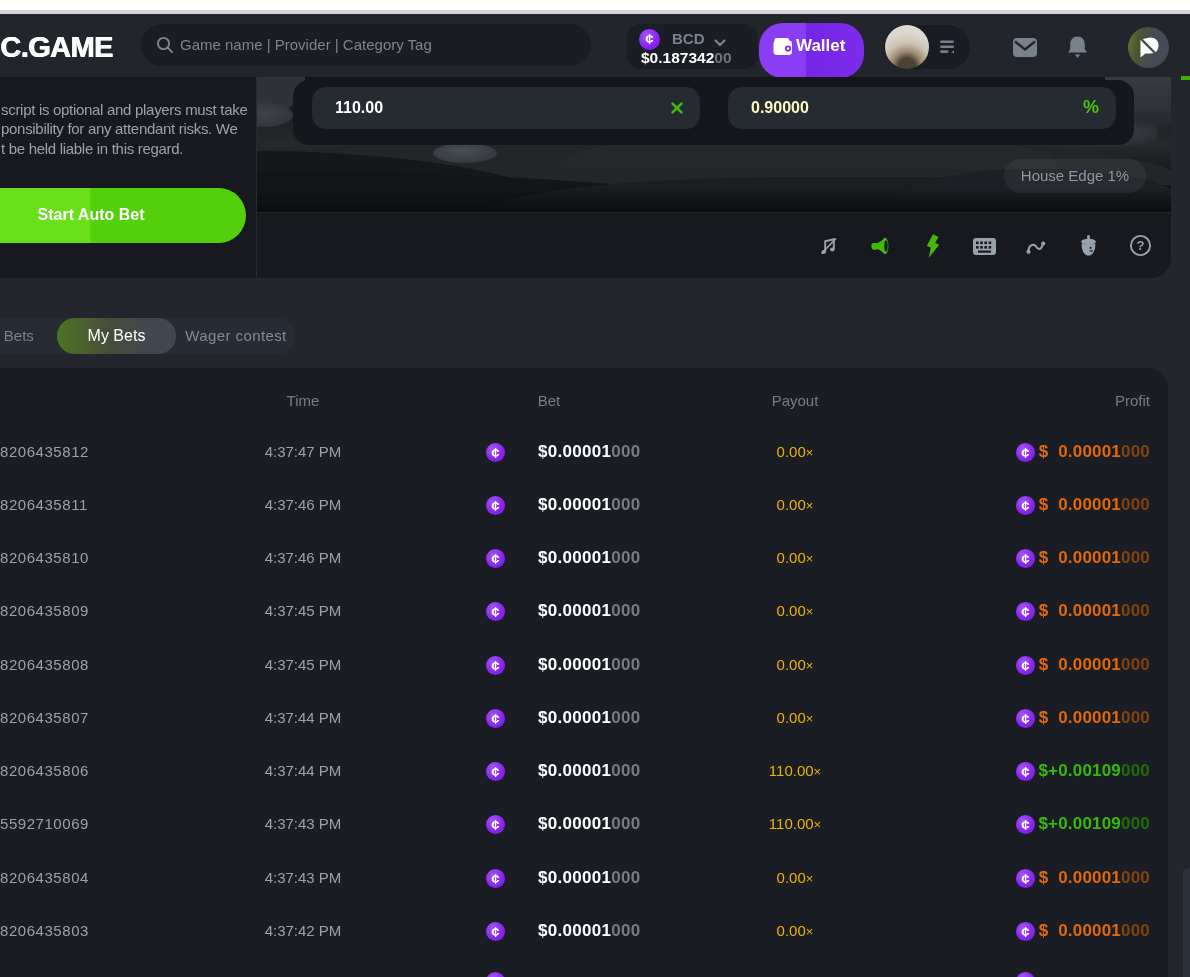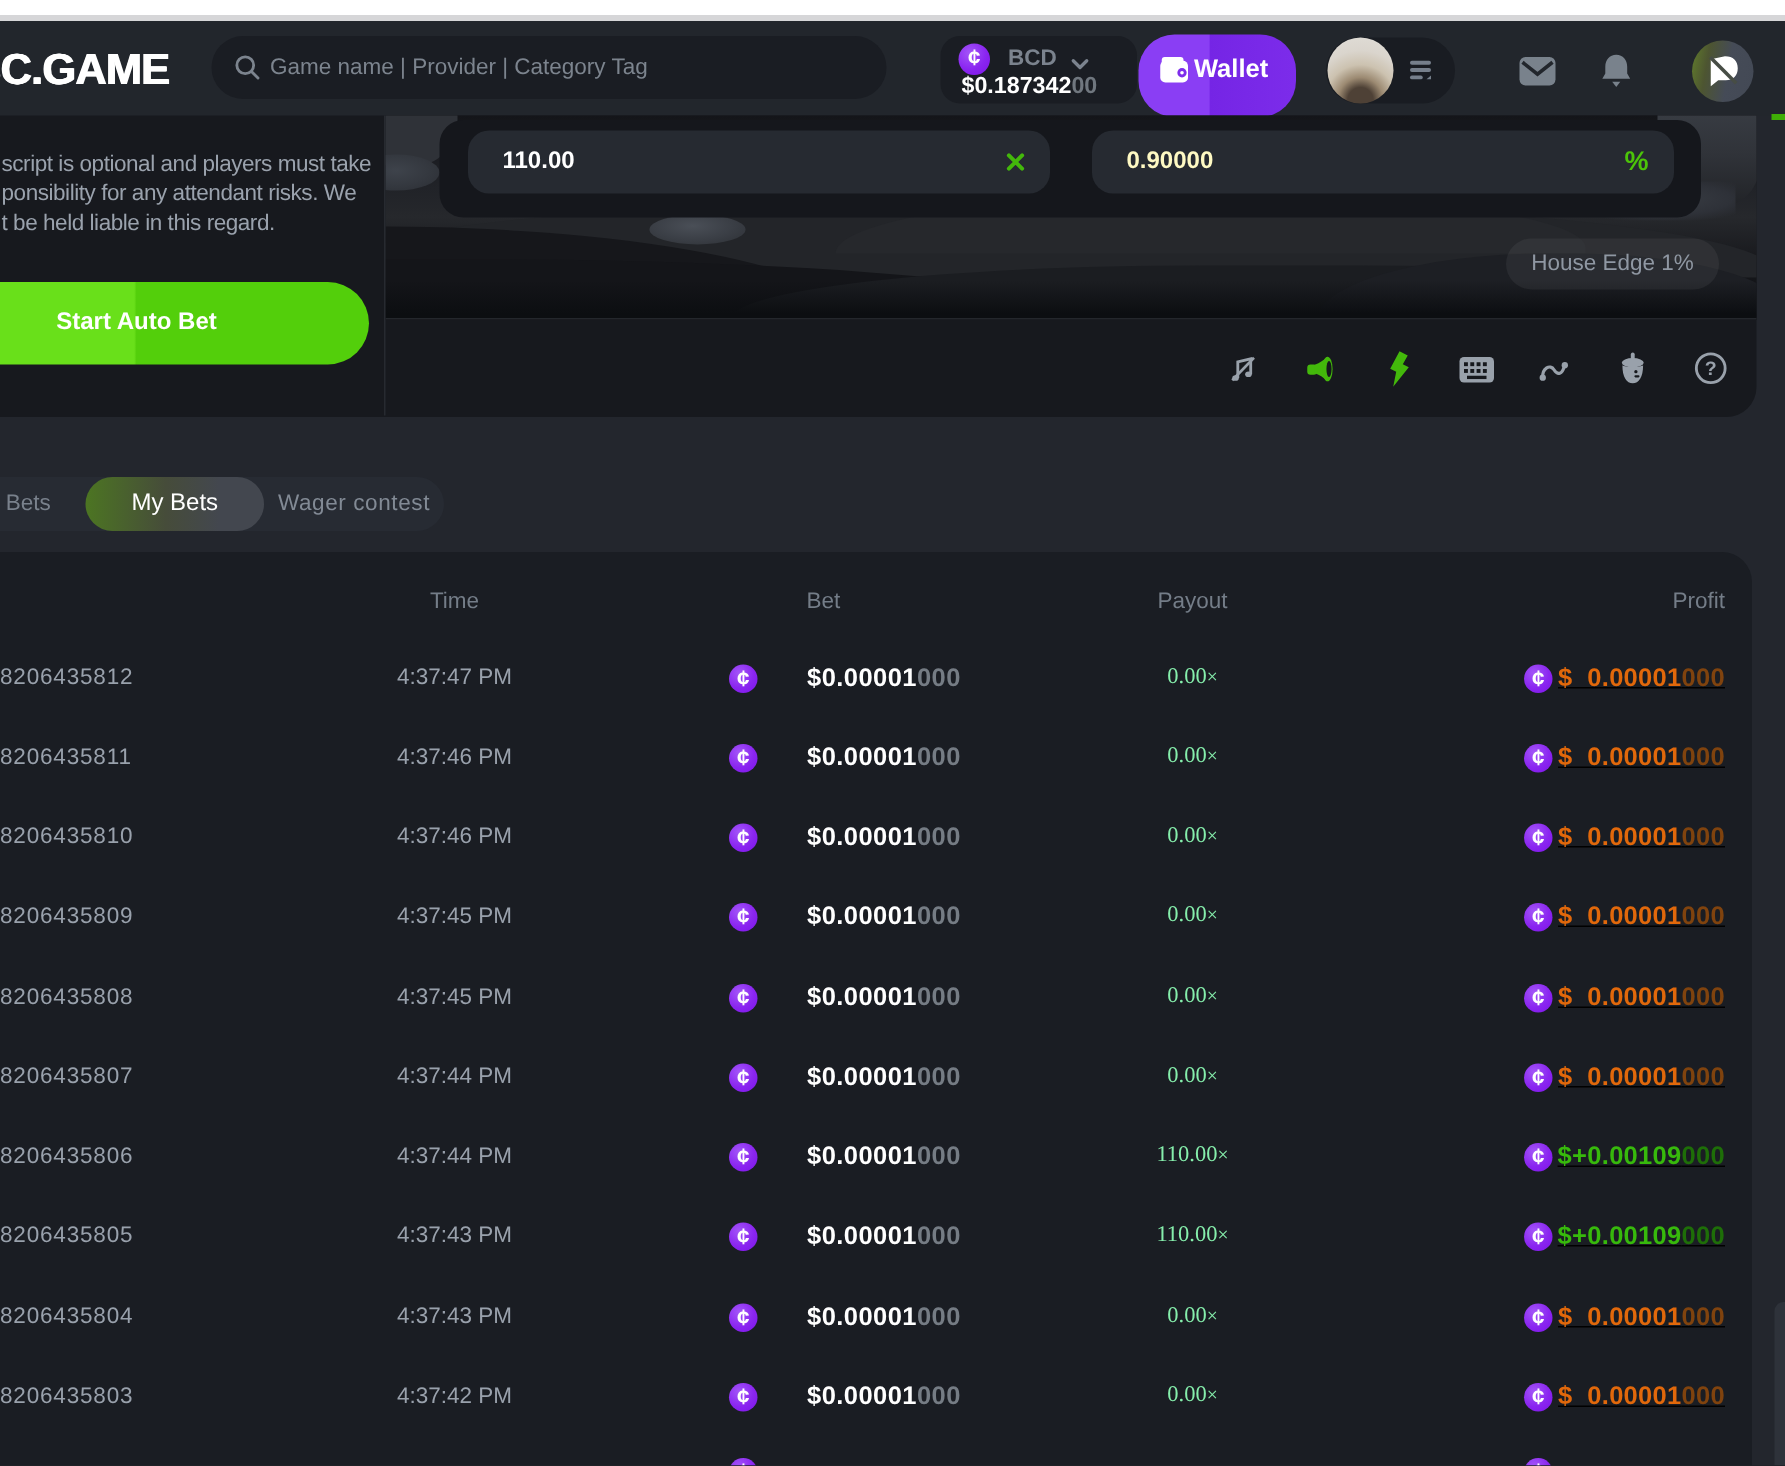--- a/index.html
+++ b/index.html
@@ -59,23 +59,23 @@
   background:linear-gradient(90deg,#4c7522 0%,#464c3a 45%,#43474f 75%,#43474f 100%);}
 .tab-my span{position:absolute;width:100%;text-align:center;top:9px;font-size:16px;font-weight:normal;color:#fff;}
 .tab-wc{position:absolute;left:176px;top:327px;width:120px;text-align:center;font-size:15px;color:#828a95;letter-spacing:0.4px;}
 
 .table{position:absolute;left:-40px;top:368px;width:1208px;height:650px;background:#1a1d23;border-radius:20px;}
 .th{position:absolute;top:392px;font-size:15px;color:#747d88;}
 .idc{position:absolute;left:0;font-size:15px;color:#99a1ac;white-space:nowrap;letter-spacing:0.55px;}
 .tmc{position:absolute;left:263px;width:80px;text-align:center;font-size:15px;color:#99a1ac;white-space:nowrap;}
 .betc{position:absolute;left:510px;font-size:17px;font-weight:bold;color:#fff;white-space:nowrap;letter-spacing:0.3px;margin-left:28px;}
 .betc .dim{color:#757c84;}
-.payc{position:absolute;left:745px;width:100px;text-align:center;font-size:15px;color:#86efac;white-space:nowrap;font-family:Liberation Serif, serif;}
+.payc{position:absolute;left:745px;width:100px;text-align:center;font-size:15px;color:#eab308;white-space:nowrap;}
 .payc .xx{font-size:13px;}
-.proc{position:absolute;left:850px;width:300px;text-align:right;font-size:17px;font-weight:bold;white-space:nowrap;letter-spacing:0.2px;text-decoration:underline;}
+.proc{position:absolute;left:850px;width:300px;text-align:right;font-size:17px;font-weight:bold;white-space:nowrap;letter-spacing:0.2px;}
 .pg{color:#37b90c;}.pgd{color:#1e6e08;}
 .po{color:#e1680b;}.pod{color:#80430e;}
 .coin{position:absolute;border-radius:50%;
   background:radial-gradient(circle at 35% 30%,#a355f8 0%,#8a25f0 55%,#7d14e8 100%);
   color:#fff;font-weight:bold;text-align:center;line-height:1.35;}
 .brpanel{position:absolute;left:1183px;top:868px;width:7px;height:109px;background:#2e323a;border-radius:6px 0 0 0;}
 .ic{position:absolute;}
 </style>
 </head>
 <body>
@@ -282,21 +282,21 @@
   <div class="proc" style="top:708px"><span class="po">$&nbsp;&nbsp;0.00001</span><span class="pod">000</span></div>
 
   <div class="idc" style="top:762px">8206435806</div>
   <div class="tmc" style="top:762px">4:37:44 PM</div>
   <div class="coin" style="left:486.0px;top:761.5px;width:19px;height:19px;font-size:15px">¢</div>
   <div class="betc" style="top:761px">$0.00001<span class="dim">000</span></div>
   <div class="payc" style="top:762px">110.00<span class="xx">×</span></div>
   <div class="coin" style="left:1016.0px;top:761.5px;width:19px;height:19px;font-size:15px">¢</div>
   <div class="proc" style="top:761px"><span class="pg">$+0.00109</span><span class="pgd">000</span></div>
 
-  <div class="idc" style="top:815px">8206435805</div>
+  <div class="idc" style="top:815px">5592710069</div>
   <div class="tmc" style="top:815px">4:37:43 PM</div>
   <div class="coin" style="left:486.0px;top:814.5px;width:19px;height:19px;font-size:15px">¢</div>
   <div class="betc" style="top:814px">$0.00001<span class="dim">000</span></div>
   <div class="payc" style="top:815px">110.00<span class="xx">×</span></div>
   <div class="coin" style="left:1016.0px;top:814.5px;width:19px;height:19px;font-size:15px">¢</div>
   <div class="proc" style="top:814px"><span class="pg">$+0.00109</span><span class="pgd">000</span></div>
 
   <div class="idc" style="top:869px">8206435804</div>
   <div class="tmc" style="top:869px">4:37:43 PM</div>
   <div class="coin" style="left:486.0px;top:868.5px;width:19px;height:19px;font-size:15px">¢</div>

